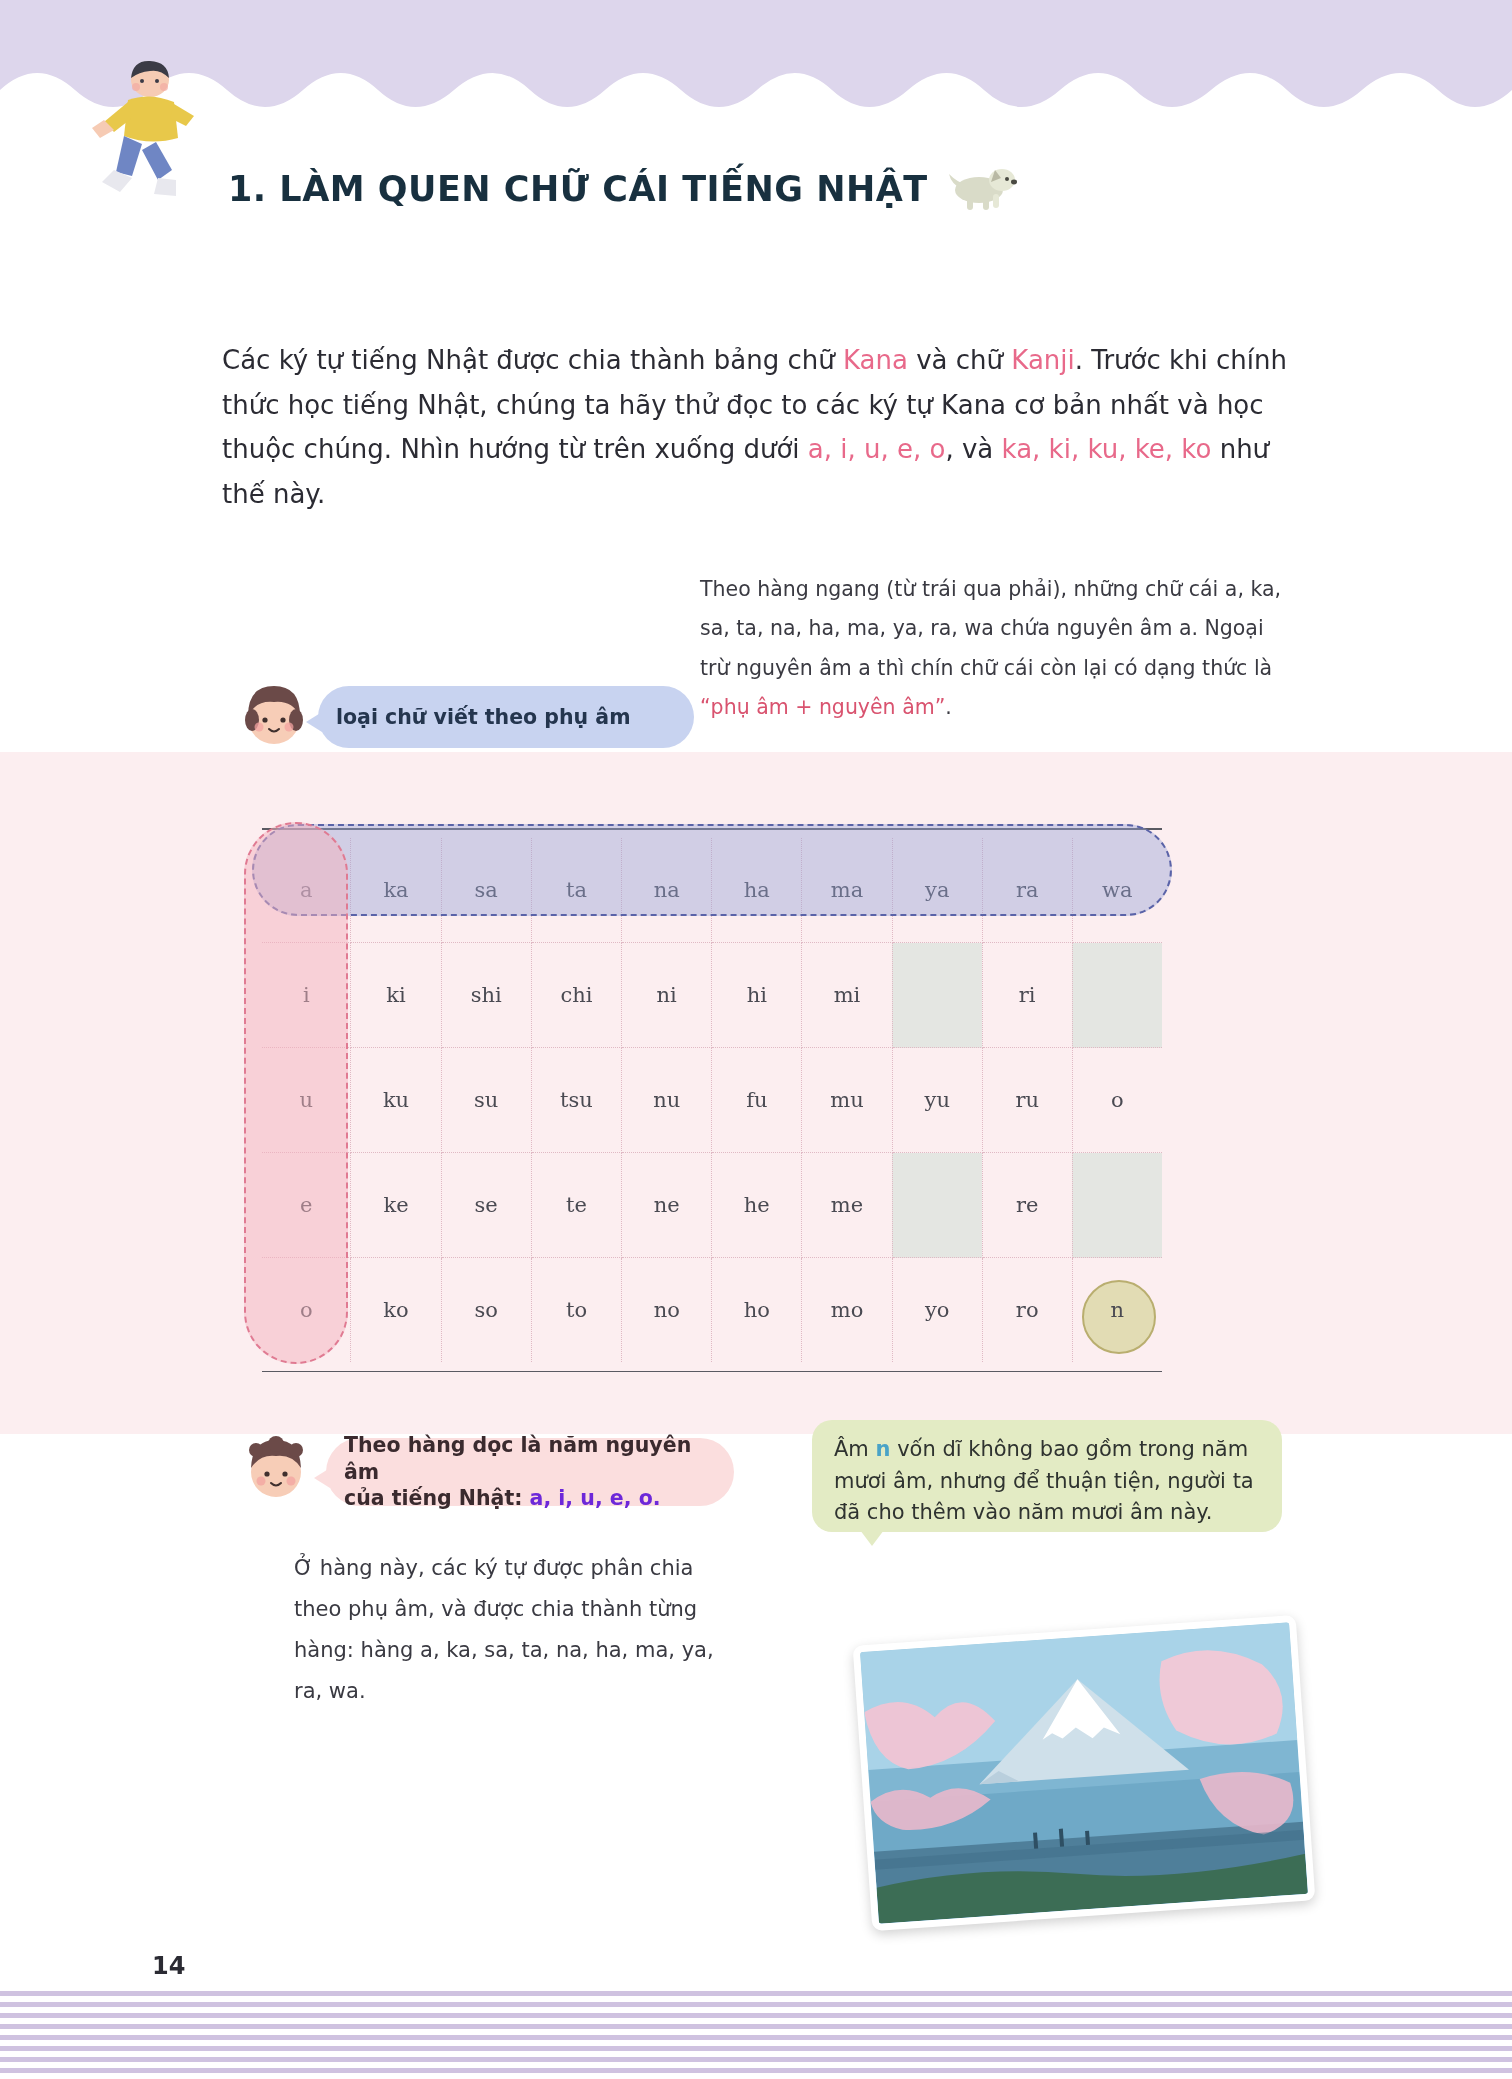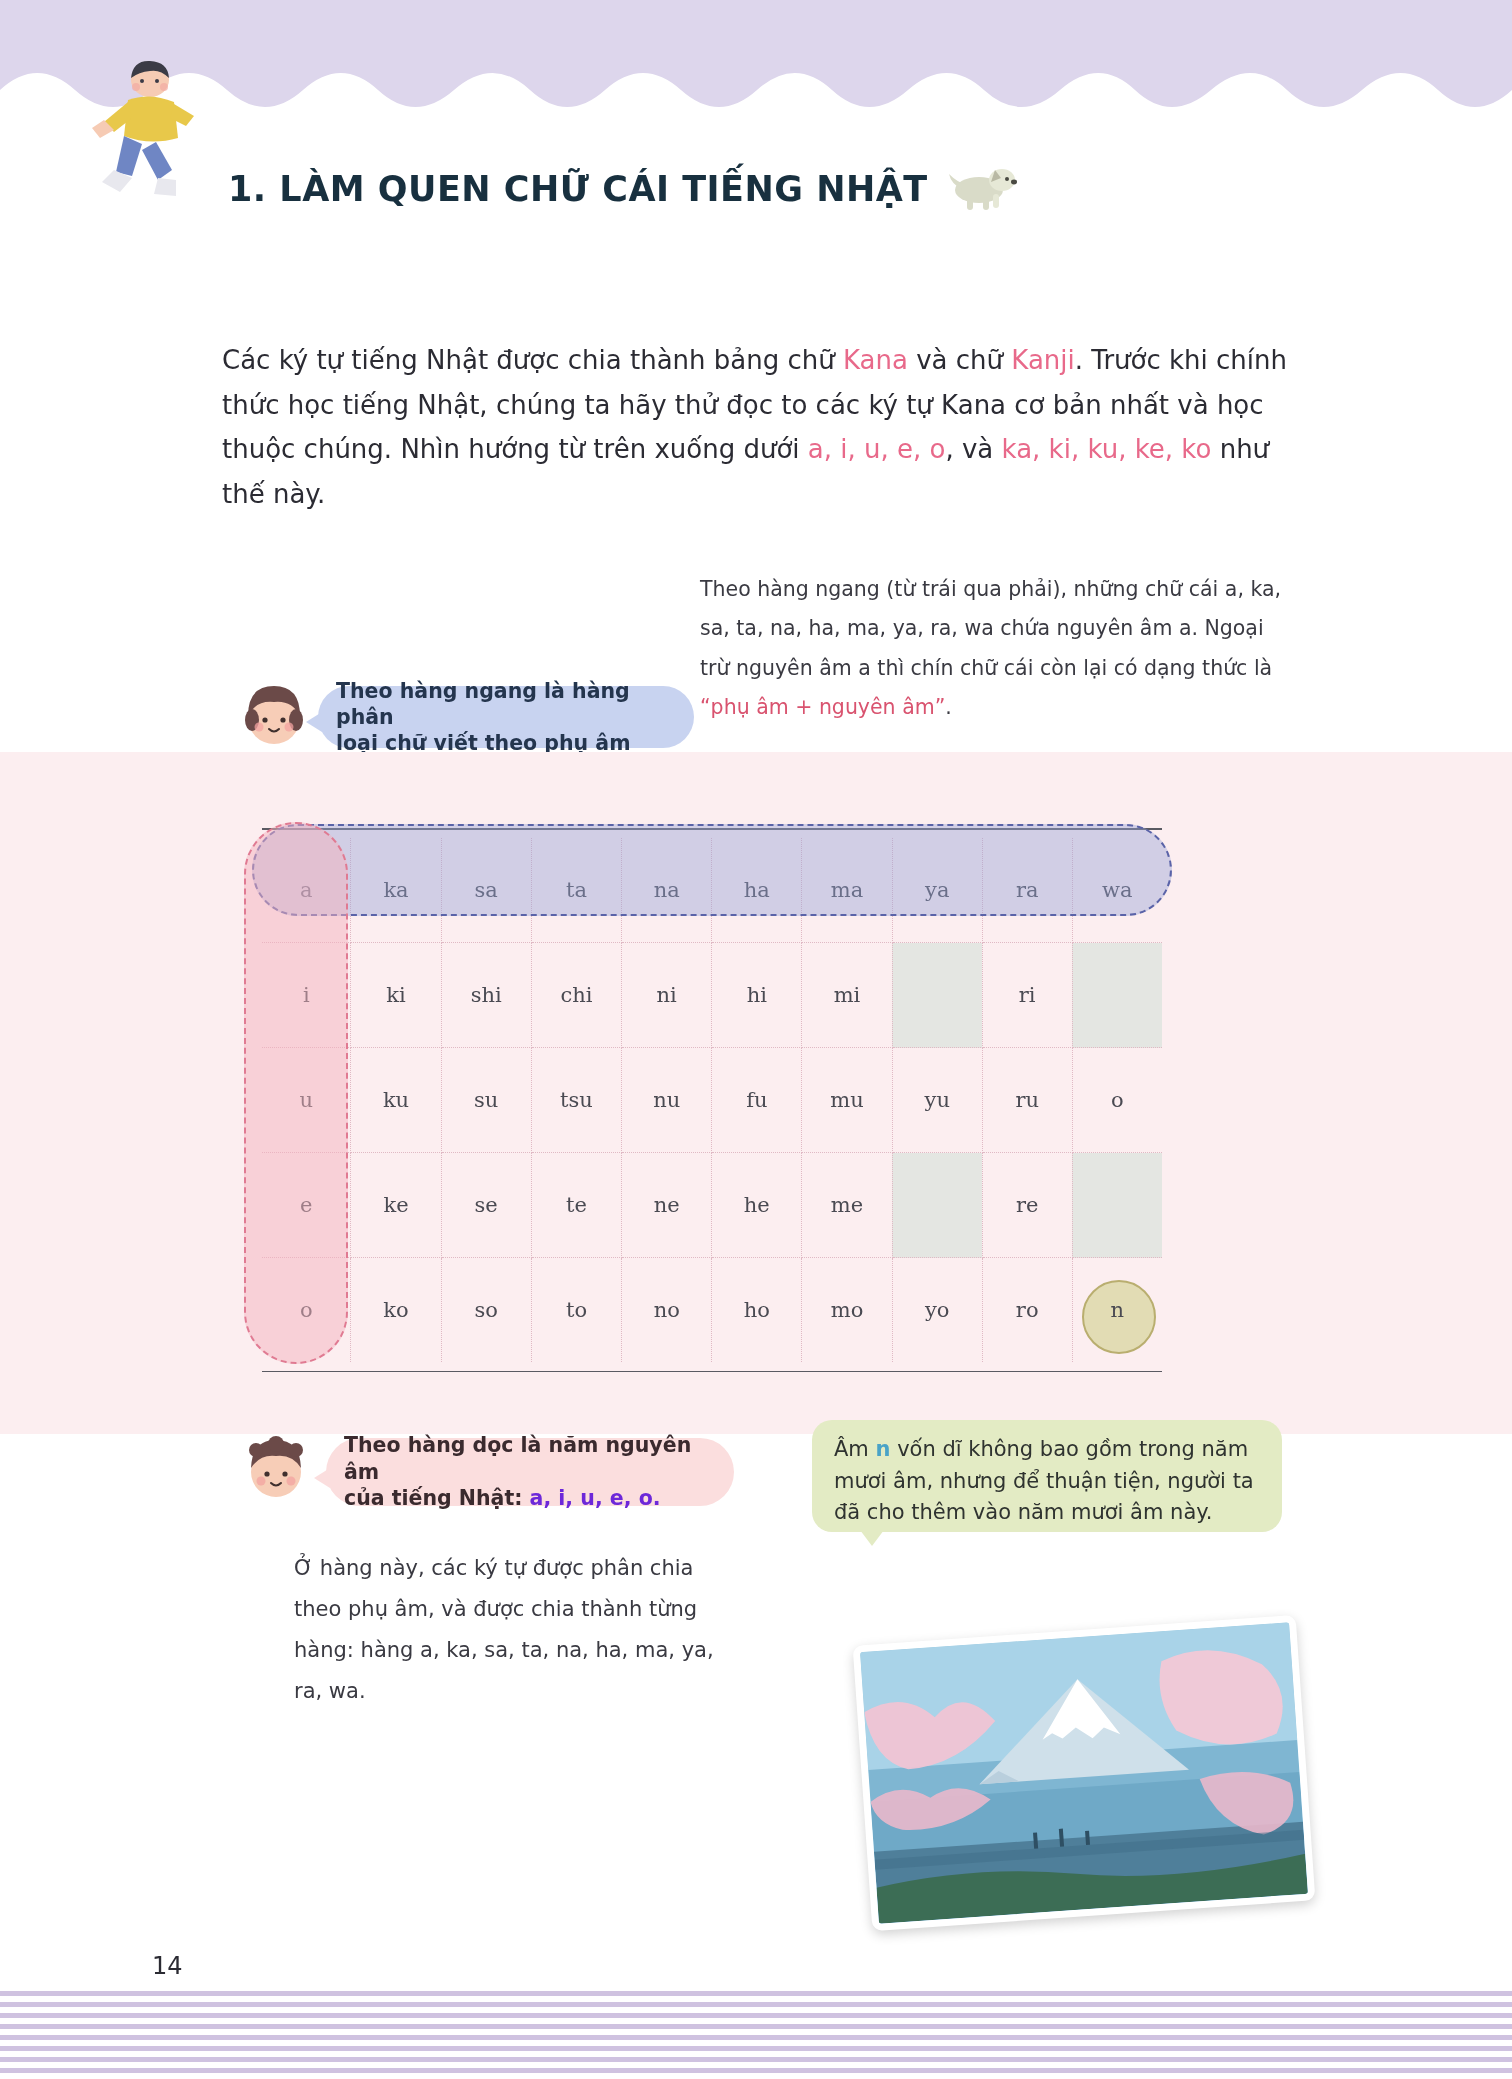--- a/index.html
+++ b/index.html
@@ -266,21 +266,21 @@
     box-shadow: 0 4px 12px rgba(0,0,0,0.18);
     overflow: hidden;
     background: #9ccbe2;
   }
 
   
   .page-num {
     position: absolute;
     left: 152px; top: 1952px;
     font-size: 24px;
-    font-weight: normal;
+    font-weight: bold;
     color: #2b2b33;
     font-family: "DejaVu Sans", sans-serif;
   }
 
   
   .bottom-stripes {
     position: absolute;
     left: 0; bottom: 0;
     width: 1512px; height: 88px;
     background: repeating-linear-gradient(
@@ -342,21 +342,20 @@
   <ellipse cx="14" cy="40" rx="7" ry="11" fill="#6b4a48"></ellipse>
   <ellipse cx="58" cy="40" rx="7" ry="11" fill="#6b4a48"></ellipse>
   <circle cx="27" cy="40" r="2.6" fill="#40302e"></circle>
   <circle cx="45" cy="40" r="2.6" fill="#40302e"></circle>
   <circle cx="21" cy="47" r="4.5" fill="#f3a3a0" opacity="0.75"></circle>
   <circle cx="51" cy="47" r="4.5" fill="#f3a3a0" opacity="0.75"></circle>
   <path d="M31,49 Q36,54 41,49" stroke="#40302e" stroke-width="2" fill="none" stroke-linecap="round"></path>
 </svg>
 <div class="bubble-blue">
   <div class="txt">
-    <div>Theo hàng ngang là hàng phân</div>
     <div>loại chữ viết theo phụ âm</div>
   </div>
 </div>
 
 <div class="pink-panel"></div>
 
 <div class="kana-table">
   <div class="rowline-top"></div>
   <table>
     <tbody>

